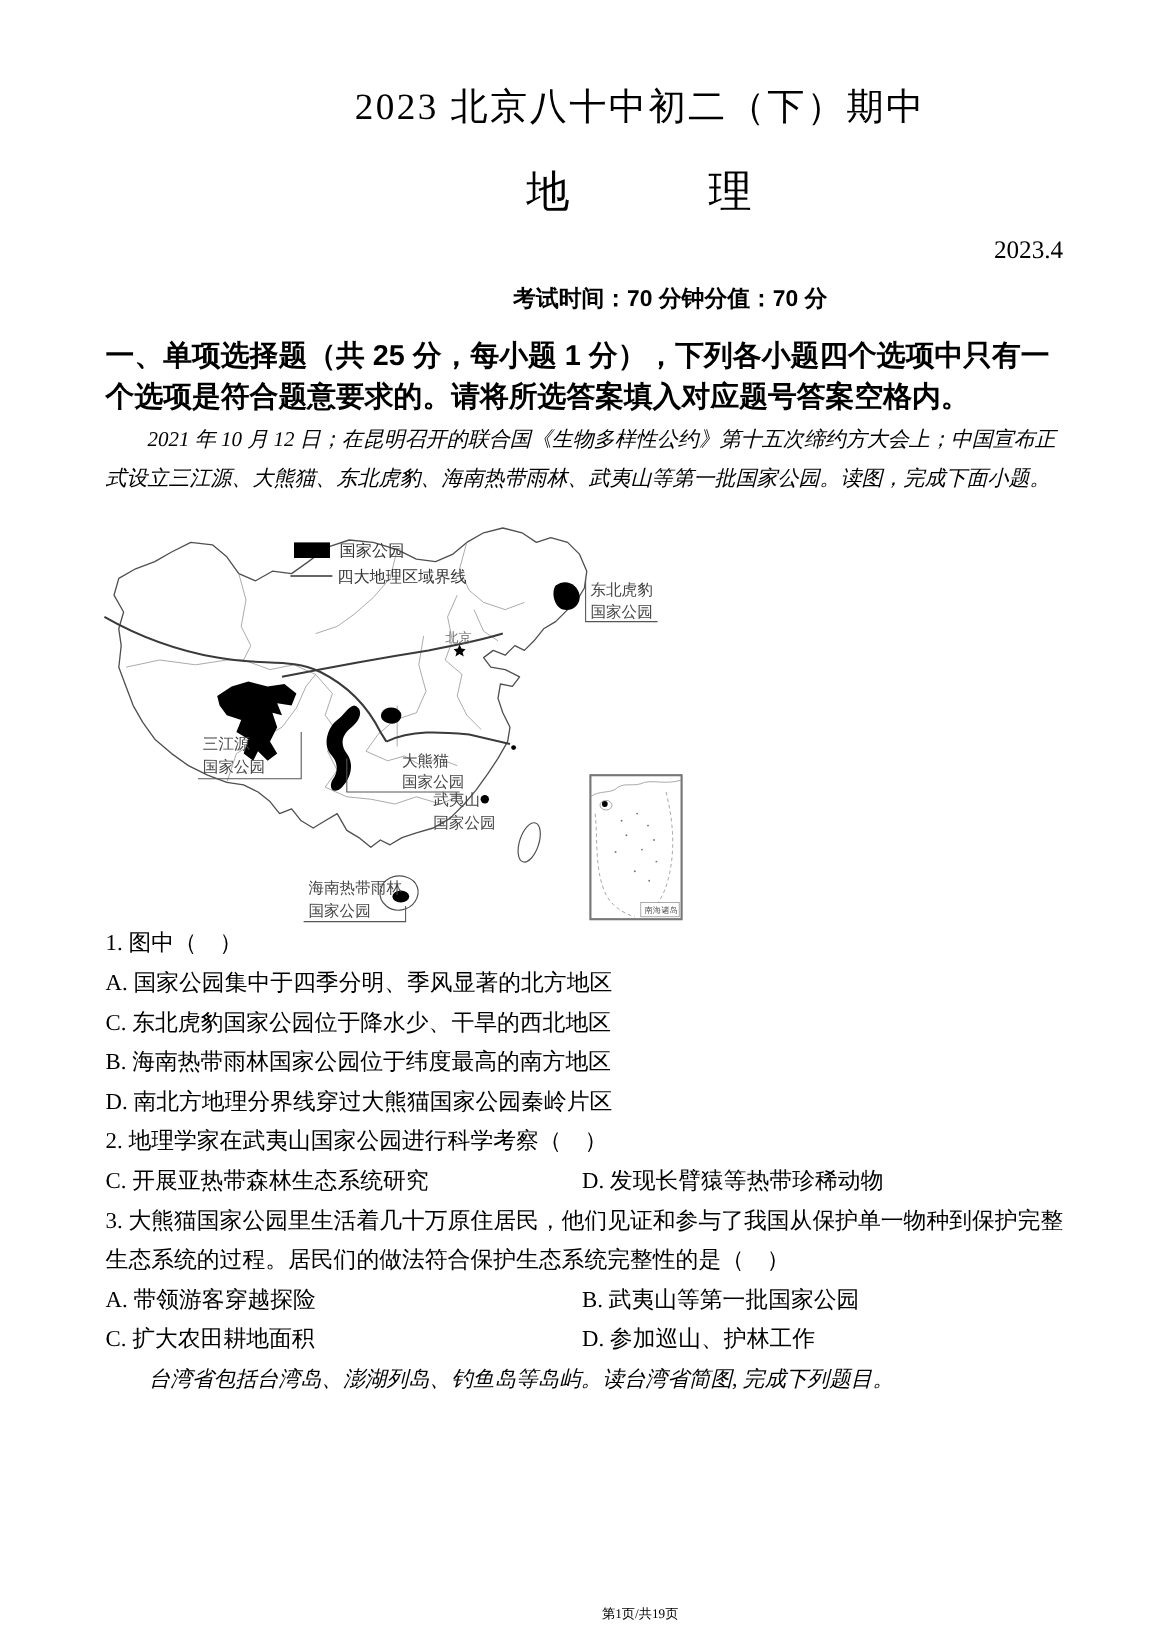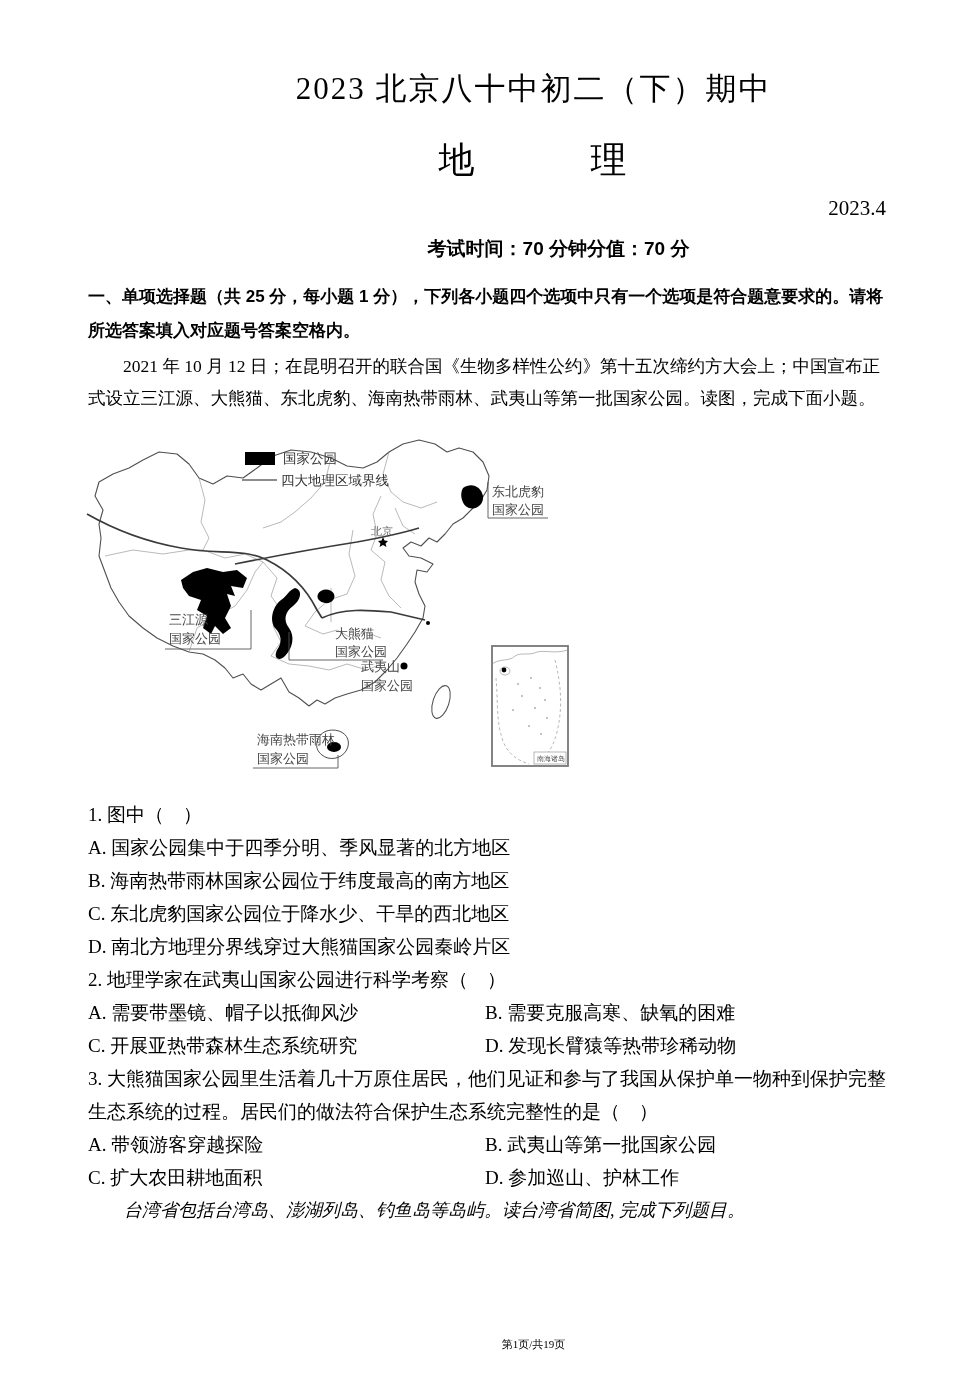--- a/index.html
+++ b/index.html
@@ -3,24 +3,24 @@
 <meta charset="utf-8">
 <style>
   html,body{margin:0;padding:0;background:#ffffff;}
   body{width:971px;height:1373px;position:relative;font-family:"Liberation Serif","DejaVu Serif",serif;color:#000;}
   .abs{position:absolute;}
   .center{left:0;width:100%;text-align:center;padding-left:48px;}
   .title{top:68px;font-size:31px;letter-spacing:2px;font-weight:500;}
   .subject{top:136px;font-size:36px;letter-spacing:2px;font-weight:500;}
   .date{top:196px;right:85px;font-size:21px;}
   .examinfo{top:236px;font-size:19px;font-family:"Liberation Sans","DejaVu Sans",sans-serif;font-weight:bold;margin-left:25px;}
-  .heading{top:280px;left:88px;width:800px;font-size:17px;line-height:34px;font-family:"Liberation Sans","DejaVu Sans",sans-serif;font-weight:bold;white-space:pre-wrap;}
-  .intro{top:350px;left:88px;width:800px;font-size:17.5px;line-height:32px;text-indent:2em;white-space:pre-wrap;}
+  .heading{top:280px;left:88px;width:800px;font-size:24px;line-height:34px;font-family:"Liberation Sans","DejaVu Sans",sans-serif;font-weight:bold;white-space:pre-wrap;}
+  .intro{top:350px;left:88px;width:800px;font-size:17.5px;line-height:32px;font-style:italic;text-indent:2em;white-space:pre-wrap;}
   .mapwrap{top:438px;left:85px;width:500px;height:338px;}
-  .questions{top:770px;left:88px;width:800px;font-size:19px;line-height:33px;margin-top:28px;}
+  .questions{top:770px;left:88px;width:800px;font-size:19px;line-height:33px;}
   .qline{white-space:pre-wrap;}
   .optrow{display:flex;}
   .optrow .optL{width:397px;white-space:pre-wrap;}
   .optrow .optR{flex:1;white-space:pre-wrap;}
   .taiwan{font-style:italic;text-indent:2em;white-space:pre-wrap;font-size:18px;}
   .footer{top:1337px;font-size:11px;}
   svg text{font-family:"Liberation Sans","DejaVu Sans",sans-serif;}
   .maplabel{font-size:13px;fill:#454545;}
   .bjlabel{font-size:11px;fill:#6a6a6a;}
   .legendtext{font-size:13.5px;fill:#333;}
@@ -146,28 +146,24 @@
     </g>
     <rect x="449" y="314" width="32" height="12" fill="#fff" stroke="#888" stroke-width="0.6"></rect>
     <text class="insetlabel" x="452" y="323">南海诸岛</text>
   </g>
 </svg>
 </div>
 
 <div class="abs questions">
   <div class="qline">1. 图中（    ）</div>
   <div class="qline">A. 国家公园集中于四季分明、季风显著的北方地区</div>
+  <div class="qline">C. 东北虎豹国家公园位于降水少、干旱的西北地区</div>
   <div class="qline">B. 海南热带雨林国家公园位于纬度最高的南方地区</div>
-  <div class="qline">C. 东北虎豹国家公园位于降水少、干旱的西北地区</div>
   <div class="qline">D. 南北方地理分界线穿过大熊猫国家公园秦岭片区</div>
   <div class="qline">2. 地理学家在武夷山国家公园进行科学考察（    ）</div>
-  <div class="optrow">
-    <div class="optL">A. 需要带墨镜、帽子以抵御风沙</div>
-    <div class="optR">B. 需要克服高寒、缺氧的困难</div>
-  </div>
   <div class="optrow">
     <div class="optL">C. 开展亚热带森林生态系统研究</div>
     <div class="optR">D. 发现长臂猿等热带珍稀动物</div>
   </div>
   <div class="qline">3. 大熊猫国家公园里生活着几十万原住居民，他们见证和参与了我国从保护单一物种到保护完整生态系统的过程。居民们的做法符合保护生态系统完整性的是（    ）</div>
   <div class="optrow">
     <div class="optL">A. 带领游客穿越探险</div>
     <div class="optR">B. 武夷山等第一批国家公园</div>
   </div>
   <div class="optrow">

